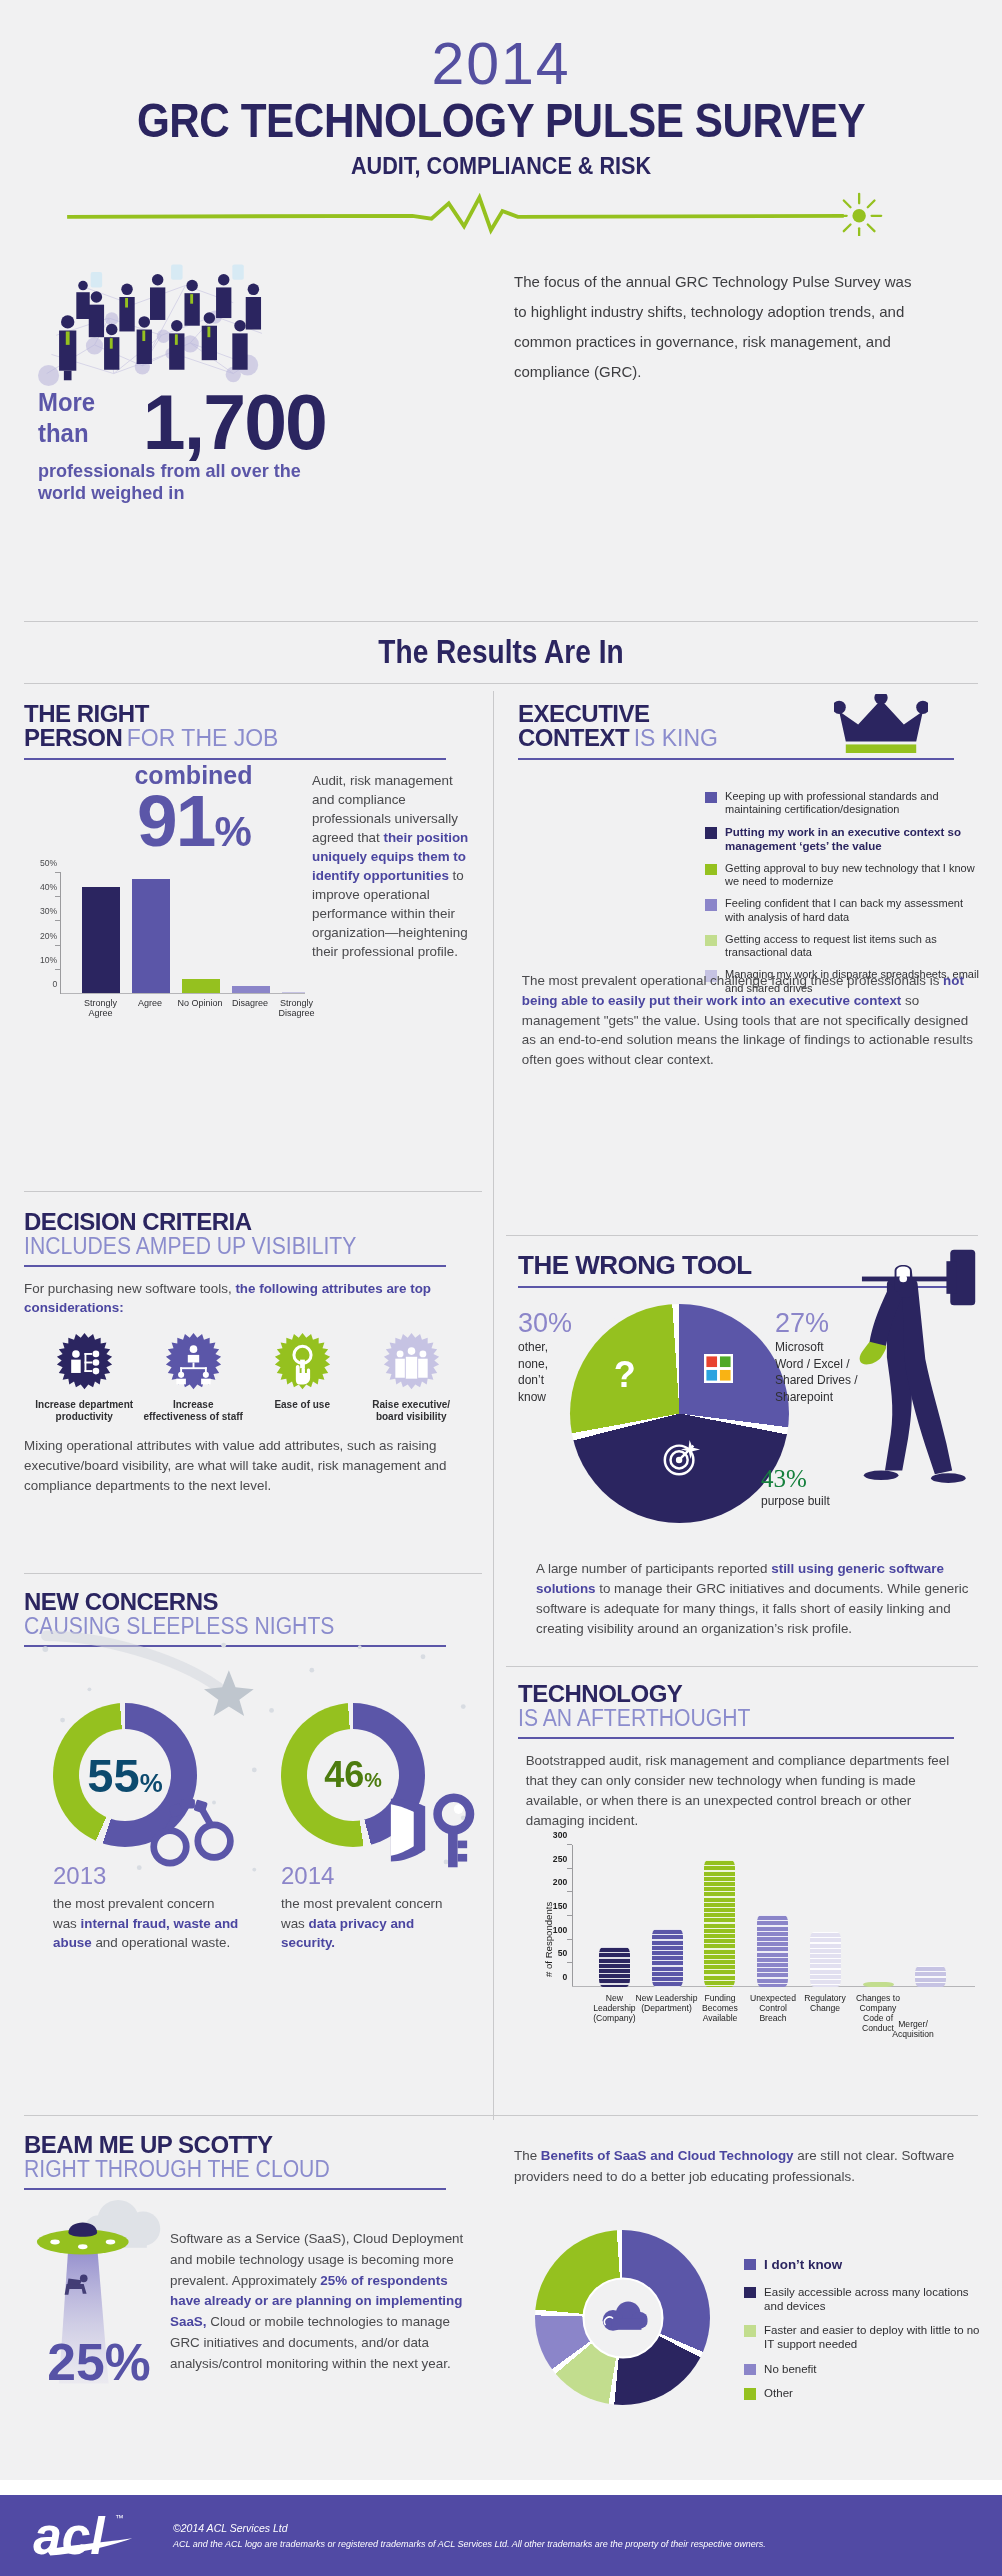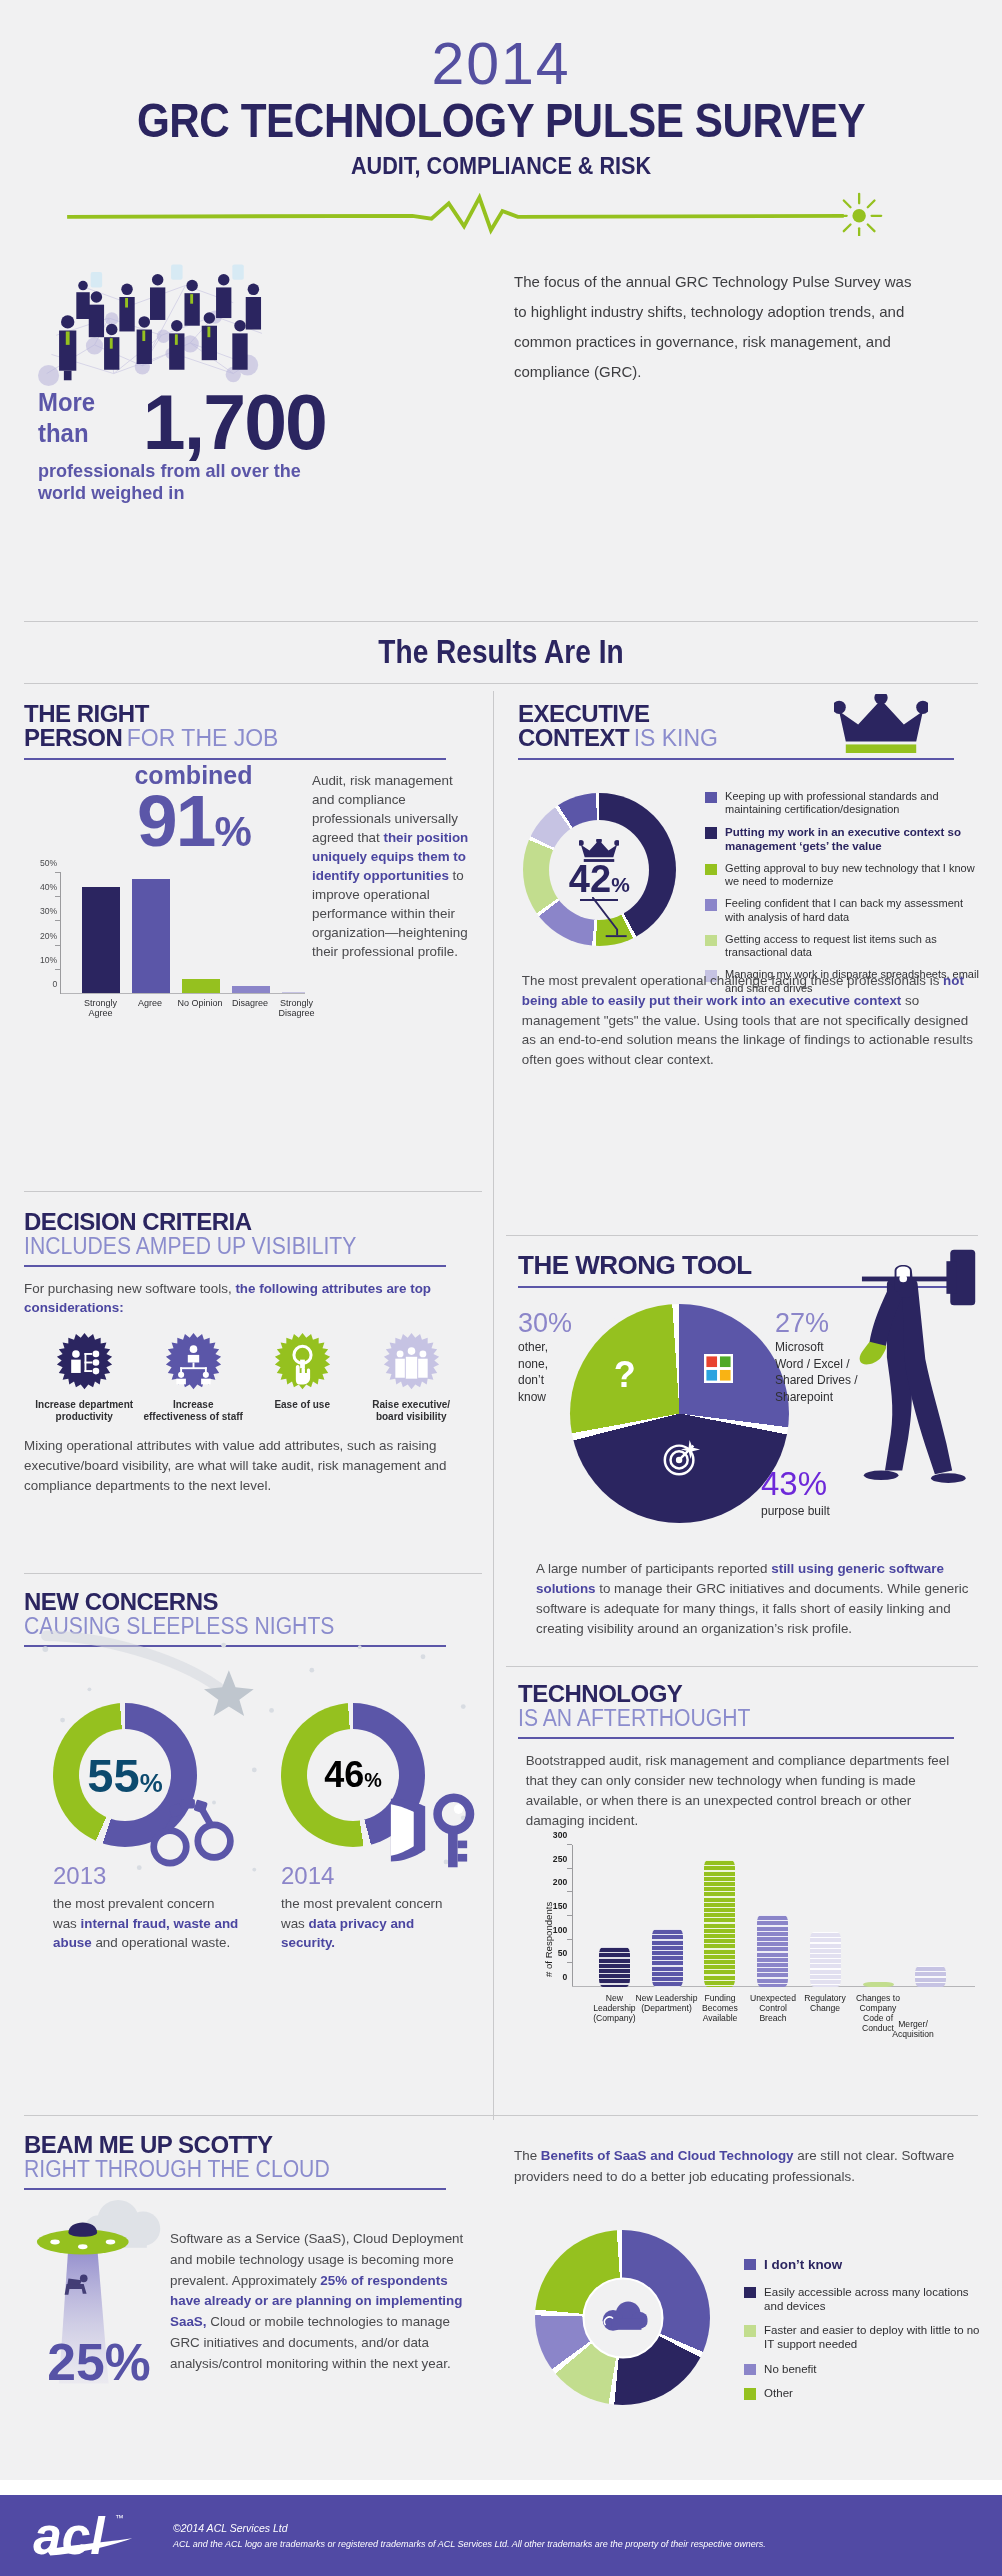--- a/index.html
+++ b/index.html
@@ -379,54 +379,20 @@
     <div class="sec-underline" style="width:436px"></div>
 
     <svg style="position:absolute; left:316px; top:-7.7px;" width="94" height="59" viewBox="0 0 98 62">
       <path d="M12 50 L5 18 L25 32 L49 6 L73 32 L93 18 L86 50 Z" fill="#2b2560"></path>
       <circle cx="5" cy="14" r="7" fill="#2b2560"></circle>
         <circle cx="49" cy="4" r="7" fill="#2b2560"></circle>
       <circle cx="93" cy="14" r="7" fill="#2b2560"></circle>
       <rect x="12" y="53" width="74" height="9" fill="#95c11f"></rect>
     </svg>
 
-    <div style="position:absolute; left:4.8px; top:91px; width:153px; height:153px;">
-      <div class="donut" style="width:153px; height:153px;
-        background: conic-gradient(from 0deg,
-          #2b2560 0deg 151.2deg,
-          #ffffff 151.2deg 154deg,
-          #95c11f 154deg 182.8deg,
-          #ffffff 182.8deg 185.6deg,
-          #8b85c9 185.6deg 232.4deg,
-          #ffffff 232.4deg 235.2deg,
-          #c2dd8e 235.2deg 292.8deg,
-          #ffffff 292.8deg 295.6deg,
-          #c6c3e3 295.6deg 324.4deg,
-          #ffffff 324.4deg 327.2deg,
-          #5b56a8 327.2deg 357.2deg,
-          #ffffff 357.2deg 360deg);">
-        <div class="donut-hole" style="width:100px; height:100px; flex-direction:column;">
-          <svg width="40" height="23" viewBox="0 0 42 24" style="margin-bottom:-1.9px">
-            <path d="M6 19 L2 6 L11 12 L21 1 L31 12 L40 6 L36 19 Z" fill="#2b2560"></path>
-            <circle cx="2" cy="4" r="3" fill="#2b2560"></circle>
-              <circle cx="21" cy="1.5" r="3" fill="#2b2560"></circle>
-            <circle cx="40" cy="4" r="3" fill="#2b2560"></circle>
-            <rect x="5" y="21" width="32" height="3" fill="#2b2560"></rect>
-          </svg>
-          <div class="pct-big" style="font-size:38px;">
-            <span>42</span><span class="pct-sm">%</span>
-          </div>
-          <div style="width:38px;height:1.9px;background:#2b2560;margin-top:1px"></div>
-        </div>
-      </div>
-      <svg style="position:absolute; left:69px; top:104px;" width="35" height="42" viewBox="0 0 36 44">
-        <path d="M0 0 L26 34 L26 40" stroke="#2b2560" stroke-width="2" fill="none"></path>
-        <line x1="14" y1="41" x2="36" y2="41" stroke="#2b2560" stroke-width="2"></line>
-      </svg>
-    </div>
 
     <div style="position:absolute; left:187px; top:88px; width:278px;">
       <div class="lg-row">
         <span class="lg-sw" style="background:#5b56a8"></span>
         <span class="lg-tx">Keeping up with professional standards and maintaining certification/designation</span>
       </div>
       <div class="lg-row">
         <span class="lg-sw" style="background:#2b2560"></span>
         <span class="lg-tx b">Putting my work in an executive context so management ‘gets’ the value</span>
       </div>
@@ -606,21 +572,21 @@
 
     <div style="position:absolute; left:257px; top:56px; width:125px; text-align:left;">
       <div style="font-family:'Liberation Sans Narrow','Liberation Sans',sans-serif; font-size:27px; color:#8b85c9;">27%</div>
       <div style="font-family:'Liberation Sans Narrow','Liberation Sans',sans-serif; font-size:12px; color:#2f2f32; line-height:1.38; white-space:pre-line;">Microsoft
 Word / Excel /
 Shared Drives /
 Sharepoint</div>
     </div>
 
     <div style="position:absolute; left:243px; top:213px; width:125px;">
-      <div style="font-family:Liberation Sans, sans-serif; font-size:33px; color:#6d28d9;">43%</div>
+      <div style="font-family:Liberation Serif, serif; font-size:25px; color:#15803d;">43%</div>
       <div style="font-family:'Liberation Sans Narrow','Liberation Sans',sans-serif; font-size:12px; color:#2f2f32; line-height:1.35;">purpose built</div>
     </div>
 
     <div class="body-txt" style="position:absolute; left:10px; top:307px; width:451px; line-height:1.5;margin-left:8px;">
       <span>A large number of participants reported </span><span class="bold-pur">still using generic software solutions</span><span> to manage their GRC initiatives and documents. While generic software is adequate for many things, it falls short of easily linking and creating visibility around an organization’s risk profile.</span>
     </div>
   </div>
 
   <div class="rule" style="position:absolute; left:24px; width:458px; top:1573px;"></div>
   <div class="rule" style="position:absolute; left:506px; width:472px; top:1666px;"></div>
@@ -691,21 +657,21 @@
         <span>the most prevalent concern was </span><span class="bold-pur">internal fraud, waste and abuse</span><span> and operational waste.</span>
       </div>
     </div>
 
     
     <div style="position:absolute; left:257px; top:113px; width:192px;">
       <div style="position:relative; width:144px; height:144px;">
         <div class="donut" style="width:144px; height:144px; background: conic-gradient(from 0deg,
             #5b56a8 0deg 165.6deg, #f1f1f2 165.6deg 171.6deg, #95c11f 171.6deg 356deg, #f1f1f2 356deg 360deg);">
           <div class="donut-hole" style="width:92px; height:92px;">
-            <div class="pct-big" style="font-size:36px; color:#000000;">
+            <div class="pct-big" style="font-size:36px; color:#4d7c0f;">
               <span>46</span><span class="pct-sm">%</span>
             </div>
           </div>
         </div>
         <svg style="position:absolute; left:100px; top:88px;" width="96" height="82" viewBox="0 0 100 86">
           <path d="M10 8 C30 8 46 16 46 16 L46 62 C46 62 30 74 10 74 Z" fill="#5b56a8"></path>
           <path d="M10 14 L10 68 C22 66 34 58 34 58 L34 22 C34 22 22 16 10 14 Z" fill="#ffffff"></path>
           <circle cx="76" cy="24" r="17" fill="none" stroke="#5b56a8" stroke-width="9"></circle>
           <circle cx="81" cy="19" r="5" fill="#ffffff"></circle>
           <rect x="70" y="38" width="10" height="42" fill="#5b56a8"></rect>

